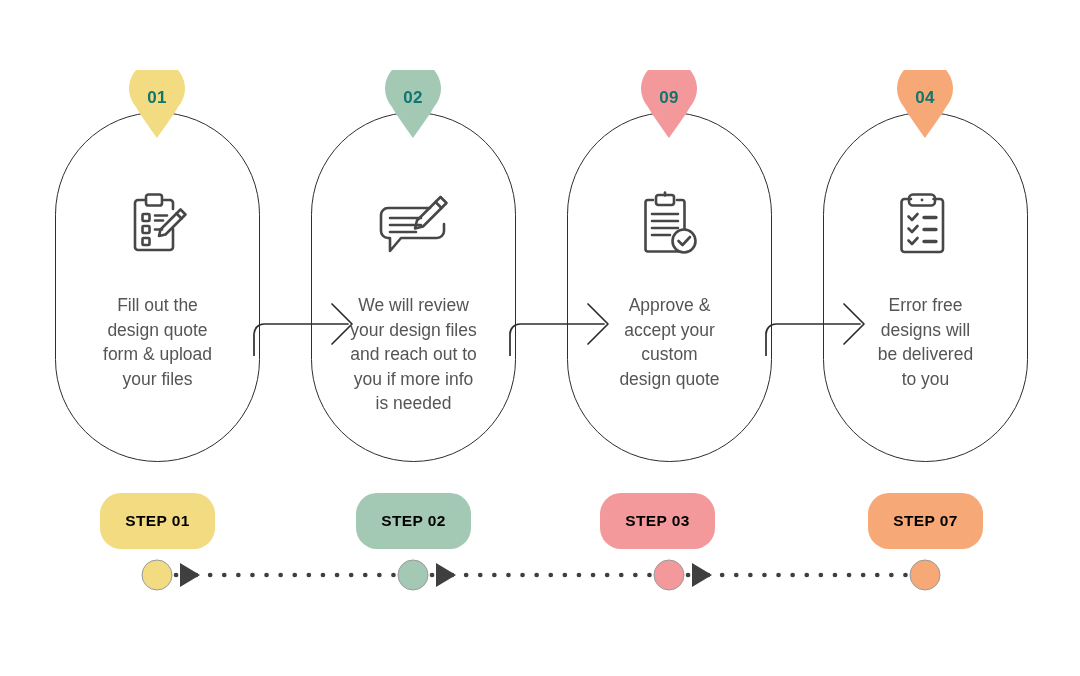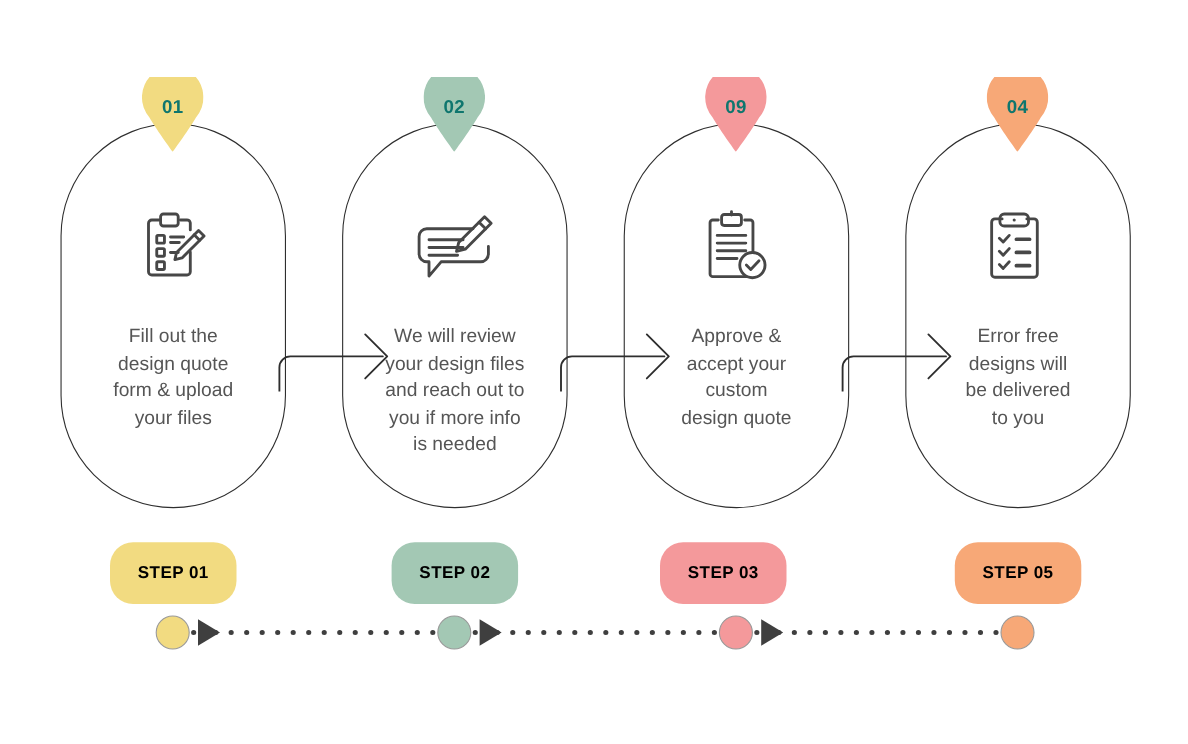--- a/index.html
+++ b/index.html
@@ -261,21 +261,21 @@
   <div class="step-pill pill-1" style="background:#f2db81">
     <span>STEP 01</span>
   </div>
   <div class="step-pill pill-2" style="background:#a3c8b4">
     <span>STEP 02</span>
   </div>
   <div class="step-pill pill-3" style="background:#f4999b">
     <span>STEP 03</span>
   </div>
   <div class="step-pill pill-4" style="background:#f7a877">
-    <span>STEP 05</span>
+    <span>STEP 07</span>
   </div>
 
   <div id="progress-track">
     <svg width="1080" height="46" viewBox="0 0 1080 46" fill="none">
 
       <g stroke="#3f3f3f" stroke-width="4.6" stroke-linecap="round" stroke-dasharray="0.1 14">
         <path d="M176 23 H196"></path>
         <path d="M196 23 H400"></path>
         <path d="M432 23 H452"></path>
         <path d="M452 23 H656"></path>

